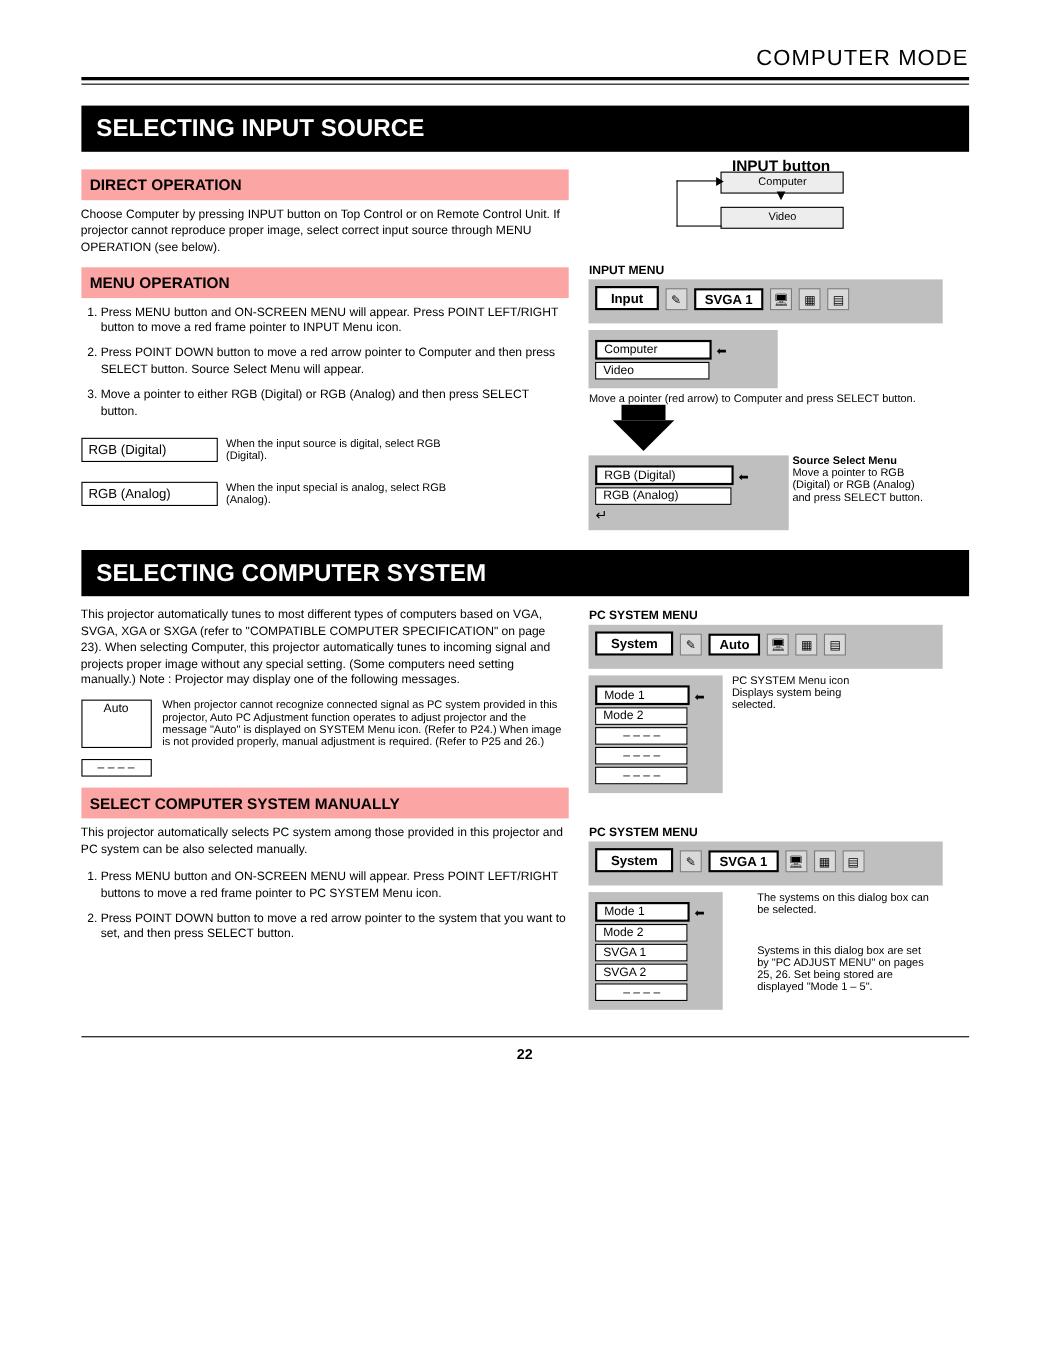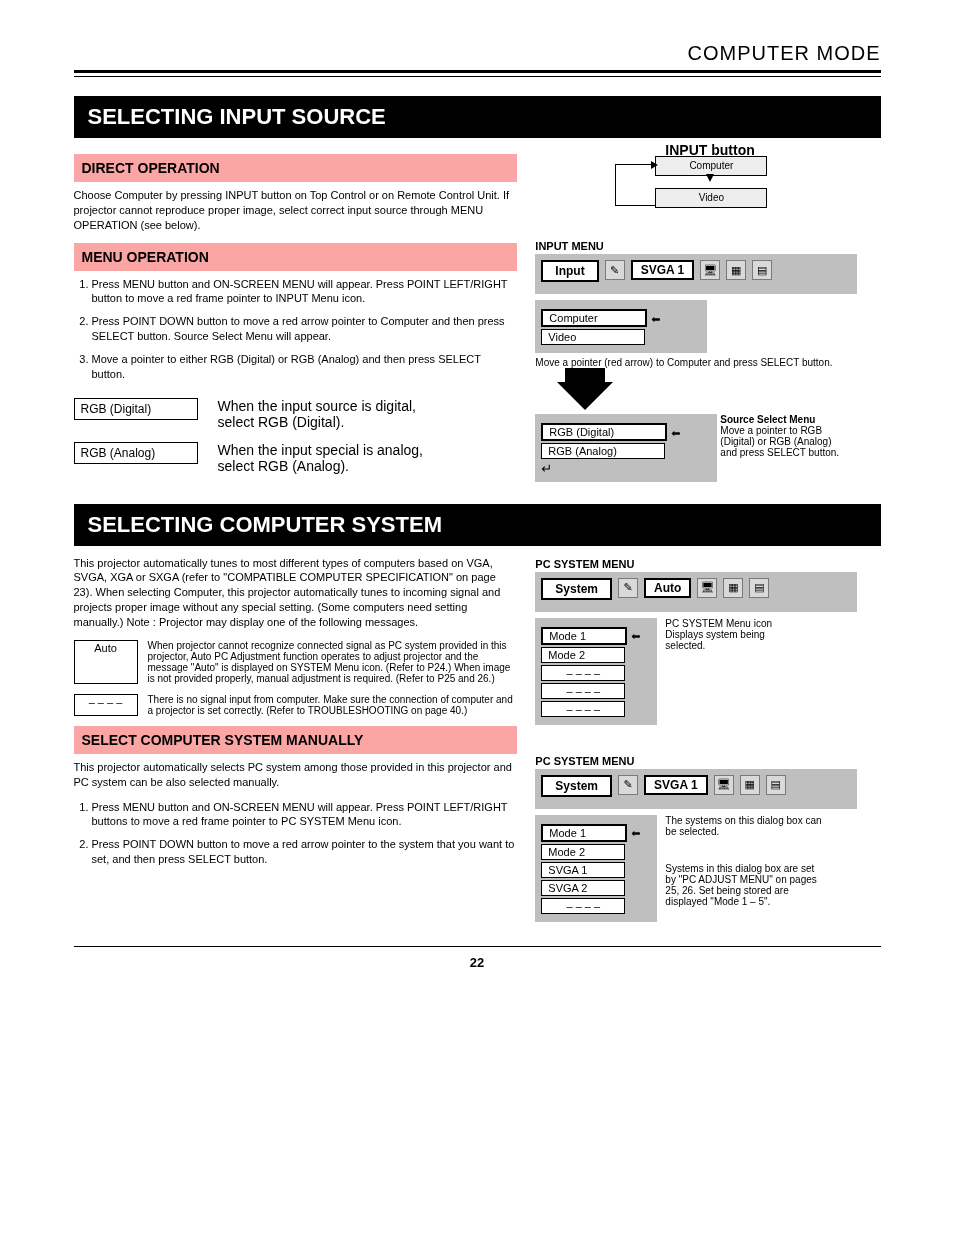--- a/index.html
+++ b/index.html
@@ -12,37 +12,37 @@
   .two-col{display:flex;gap:18px;align-items:flex-start;margin-top:6px;}
   .left{flex:0 0 55%;}
   .right{flex:1;}
   .subhead{background:#fca5a5;font-weight:bold;padding:6px 8px;font-size:14px;margin:10px 0 6px;}
   .body-text{font-size:11px;line-height:1.35;margin:4px 0 10px;}
   ol.body-text{padding-left:18px;}
   ol.body-text li{margin-bottom:8px;}
   .small{font-size:10px;}
   .mini-buttons{margin-top:16px;}
   .mini-btn{border:1px solid #000;width:110px;font-size:12px;padding:3px 6px;margin-bottom:6px;}
-  .mini-desc{font-size:14px;margin-left:20px;display:inline-block;vertical-align:top;width:220px;}
+  .mini-desc{font-size:10px;margin-left:8px;display:inline-block;vertical-align:top;width:220px;}
   .mini-row{display:flex;align-items:flex-start;margin-bottom:12px;}
 
   
   .flow{position:relative;width:220px;height:90px;margin-left:40px;}
   .flow .title{font-size:14px;font-weight:bold;position:absolute;top:-2px;left:90px;}
   .flow .box{position:absolute;border:1px solid #000;width:110px;height:18px;font-size:10px;text-align:center;line-height:18px;background:#ededed;}
   .flow .box1{top:12px;left:80px;}
   .flow .box2{top:44px;left:80px;}
   .flow .arrow-down{position:absolute;left:131px;top:30px;width:0;height:0;border-left:4px solid transparent;border-right:4px solid transparent;border-top:8px solid #000;}
   .flow .loopline{position:absolute;border-left:1px solid #000;border-bottom:1px solid #000;border-top:1px solid #000;width:40px;height:40px;top:20px;left:40px;}
   .flow .loop-arrow{position:absolute;left:76px;top:17px;width:0;height:0;border-top:4px solid transparent;border-bottom:4px solid transparent;border-left:7px solid #000;}
 
   
   .osd{background:#bfbfbf;border:0;padding:6px;width:310px;font-size:11px;position:relative;}
   .osd.margin-top{margin-top:6px;}
-  .osd-header{display:flex;align-items:flex-start;gap:6px;margin-bottom:6px;}
+  .osd-header{display:flex;align-items:flex-end;gap:6px;margin-bottom:6px;}
   .osd-btn{border:2px solid #000;background:#fff;padding:2px 12px;font-weight:bold;font-size:12px;}
   .osd-ico{width:18px;height:18px;border:1px solid #7a7a7a;background:#d9d9d9;display:inline-flex;align-items:center;justify-content:center;font-size:11px;}
   .osd-chip{border:2px solid #000;background:#fff;padding:1px 8px;font-size:12px;font-weight:bold;}
   .osd-list{margin-top:3px;}
   .osd-item{border:1px solid #000;background:#fff;padding:1px 6px;font-size:11px;width:90px;margin-bottom:2px;}
   .osd-item.sel{border:2px solid #000;}
   .callout{font-size:10px;position:relative;margin-top:4px;}
   .arrow-label{font-size:10px;}
 
   .big-down{width:0;height:0;border-left:28px solid transparent;border-right:28px solid transparent;border-top:28px solid #000;margin:4px 0 4px 22px;}
@@ -154,21 +154,20 @@
       <div class="left">
         <div class="body-text">This projector automatically tunes to most different types of computers based on VGA, SVGA, XGA or SXGA (refer to "COMPATIBLE COMPUTER SPECIFICATION" on page 23). When selecting Computer, this projector automatically tunes to incoming signal and projects proper image without any special setting. (Some computers need setting manually.)
 Note : Projector may display one of the following messages.</div>
 
         <div style="display:flex;gap:10px;margin-bottom:10px;">
           <div class="mode-label" style="min-width:50px;text-align:center;">Auto</div>
           <div class="small" style="flex:1;">When projector cannot recognize connected signal as PC system provided in this projector, Auto PC Adjustment function operates to adjust projector and the message "Auto" is displayed on SYSTEM Menu icon. (Refer to P24.) When image is not provided properly, manual adjustment is required. (Refer to P25 and 26.)</div>
         </div>
         <div style="display:flex;gap:10px;margin-bottom:10px;">
           <div class="mode-label" style="min-width:50px;text-align:center;">– – – –</div>
-          <div class="small" style="flex:1;">There is no signal input from computer. Make sure the connection of computer and a projector is set correctly. (Refer to TROUBLESHOOTING on page 40.)</div>
         </div>
 
         <div class="subhead">SELECT COMPUTER SYSTEM MANUALLY</div>
         <div class="body-text">This projector automatically selects PC system among those provided in this projector and PC system can be also selected manually.</div>
         <ol class="body-text">
           <li>Press MENU button and ON-SCREEN MENU will appear. Press POINT LEFT/RIGHT buttons to move a red frame pointer to PC SYSTEM Menu icon.</li>
           <li>Press POINT DOWN button to move a red arrow pointer to the system that you want to set, and then press SELECT button.</li>
         </ol>
       </div>
 
@@ -219,21 +218,21 @@
               <div style="display:flex;align-items:center;gap:4px;">
                 <div class="osd-item sel" style="width:70px;">Mode 1</div>
                 <span>⬅</span>
               </div>
               <div class="osd-item" style="width:70px;">Mode 2</div>
               <div class="osd-item" style="width:70px;">SVGA 1</div>
               <div class="osd-item" style="width:70px;">SVGA 2</div>
               <div class="osd-item" style="width:70px;text-align:center;">– – – –</div>
             </div>
           </div>
-          <div style="width:160px;margin-top:6px;">
+          <div style="width:160px;margin-top:6px;margin-left:23px;">
             <div class="small">The systems on this dialog box can be selected.</div>
             <div class="small" style="margin-top:26px;">Systems in this dialog box are set by "PC ADJUST MENU" on pages 25, 26. Set being stored are displayed "Mode 1 – 5".</div>
           </div>
         </div>
       </div>
     </div>
 
     <div class="footer-rule"></div>
     <div class="pagenum">22</div>
   </div>

